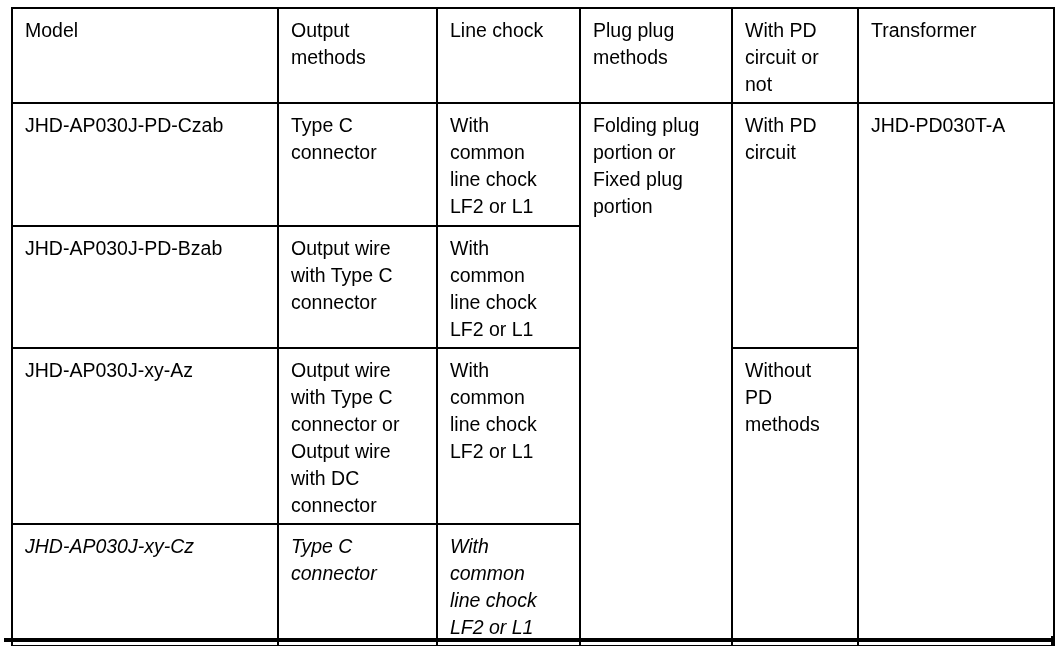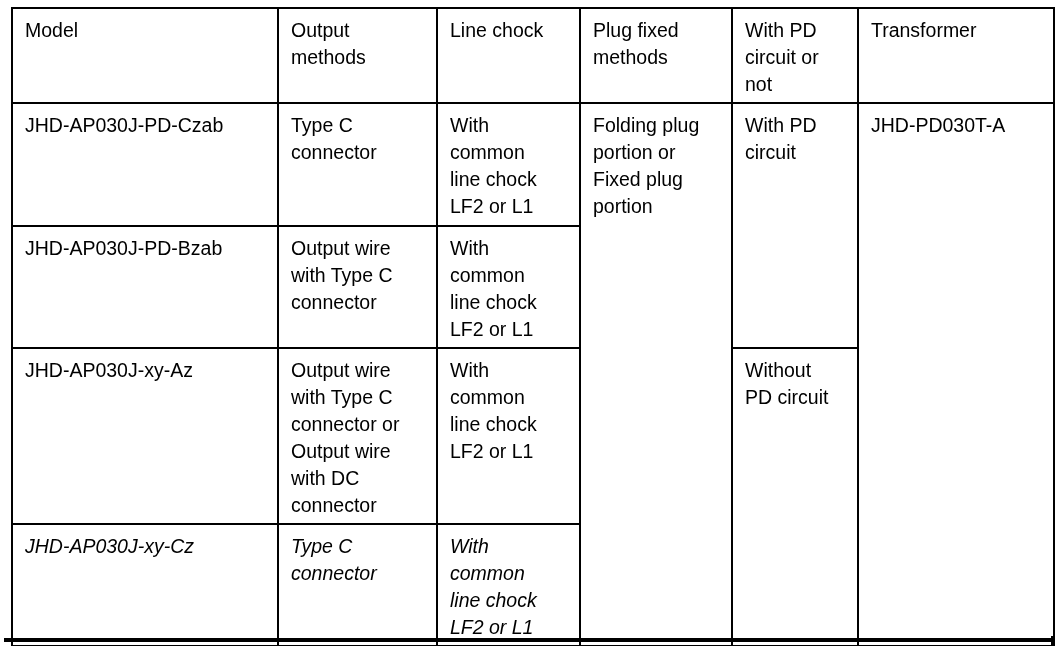--- a/index.html
+++ b/index.html
@@ -63,21 +63,21 @@
       <col style="width:126px">
       <col style="width:196px">
     </colgroup>
 
     <tbody>
         <tr class="r-head">
       <th>Model</th>
       <th>Output
 methods</th>
       <th>Line chock</th>
-      <th>Plug fixed
+      <th>Plug plug
 methods</th>
       <th>With PD
 circuit or
 not</th>
       <th>Transformer</th>
     </tr>
 
     <tr class="r-0">
       <td>JHD-AP030J-PD-Czab</td>
       <td>Type C
@@ -112,21 +112,21 @@
 with Type C
 connector or
 Output wire
 with DC
 connector</td>
       <td>With
 common
 line chock
 LF2 or L1</td>
       <td rowspan="2">Without
-PD circuit</td>
+PD methods</td>
     </tr>
 
     <tr class="r-3">
       <td>JHD-AP030J-xy-Cz</td>
       <td>Type C
 connector</td>
       <td>With
 common
 line chock
 LF2 or L1</td>

